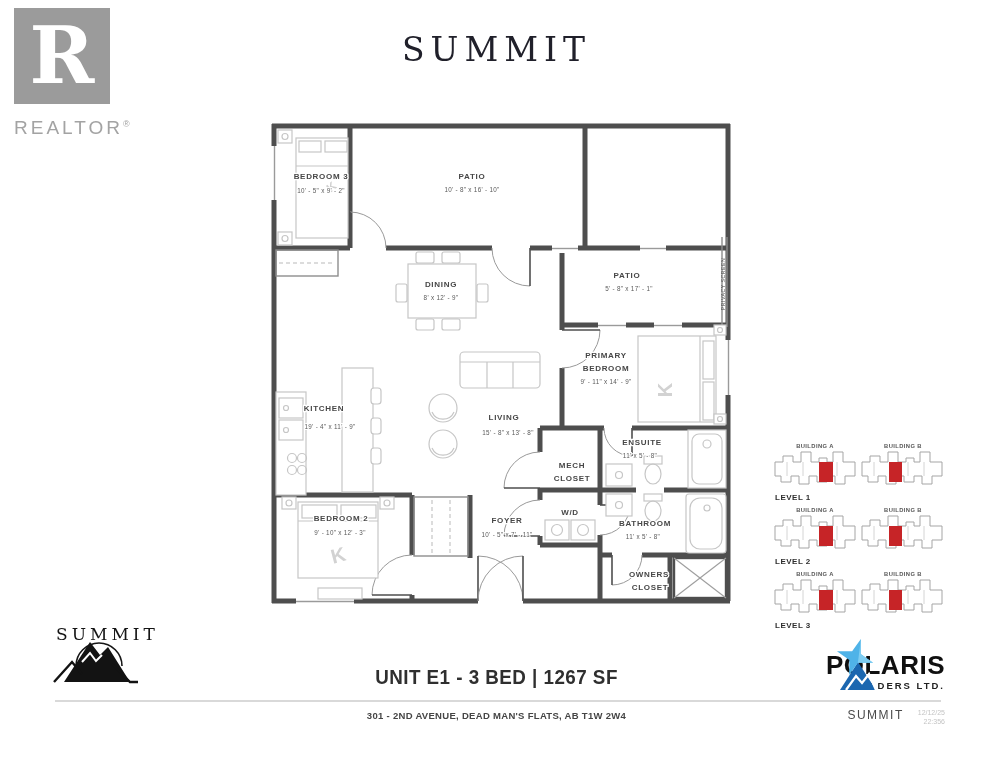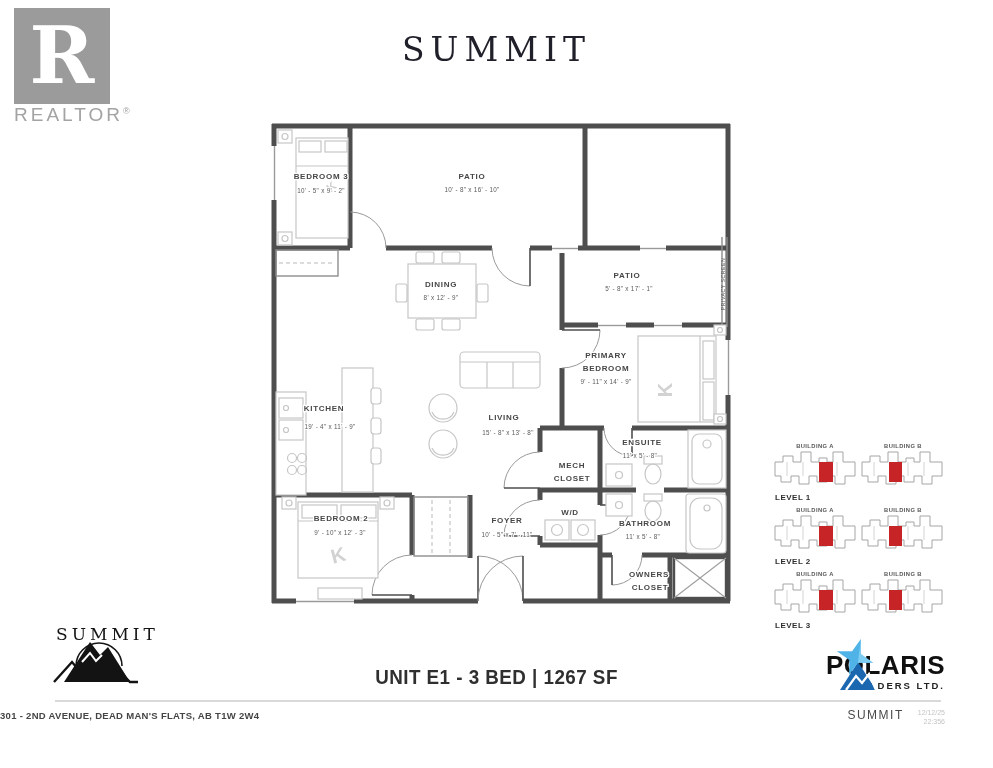--- a/index.html
+++ b/index.html
@@ -4,21 +4,21 @@
 <style>
   html,body{margin:0;padding:0;background:#fff;}
   .page{position:relative;width:993px;height:768px;background:#ffffff;overflow:hidden;
         font-family:"Liberation Sans",sans-serif;}
   svg{position:absolute;left:0;top:0;}
 
   
   .realtor{position:absolute;left:14px;top:8px;width:120px;}
   .realtor-block{width:96px;height:96px;background:#9b9b9b;display:flex;align-items:center;justify-content:center;}
   .realtor-block span{font-family:"DejaVu Serif",serif;font-weight:bold;font-size:78px;color:#ffffff;line-height:1;}
-  .realtor-word{margin-top:0;font-size:19px;letter-spacing:3px;color:#a3a3a3;font-weight:400;}
+  .realtor-word{margin-top:13px;font-size:19px;letter-spacing:3px;color:#a3a3a3;font-weight:400;}
   .realtor-word sup{font-size:9px;letter-spacing:0;}
   .page-title{position:absolute;left:0;right:0;top:30px;text-align:center;
     font-family:"DejaVu Serif",serif;font-size:33px;letter-spacing:6px;color:#20202a;}
 
   
   .rname{font:700 8px "Liberation Sans",sans-serif;fill:#474747;letter-spacing:.7px;text-anchor:middle;
          paint-order:stroke;stroke:#ffffff;stroke-width:2.5px;}
   .rdim{font:400 6.3px "Liberation Sans",sans-serif;fill:#5a5a5a;letter-spacing:.3px;text-anchor:middle;
         paint-order:stroke;stroke:#ffffff;stroke-width:2px;}
   .kmark{font:700 20px "Liberation Sans",sans-serif;fill:#d2d2d2;text-anchor:middle;}
@@ -39,21 +39,21 @@
   .footline{stroke:#c9c9c9;stroke-width:.8;}
   .shower{stroke:#4e4e4e;stroke-width:2.4;fill:#ffffff;}
   .showerx{stroke:#9e9e9e;stroke-width:1.1;}
 
   
   .summit-logo{position:absolute;left:50px;top:622px;width:110px;text-align:left;}
   .summit-word{font-family:"DejaVu Serif",serif;font-size:17px;letter-spacing:4px;color:#141414;margin-top:2px;margin-left:6px;}
   .divider{position:absolute;left:55px;right:52px;top:700px;height:2px;background:#d9d9d9;}
   .unit-title{position:absolute;left:0;right:0;top:666px;text-align:center;
     font-size:20px;font-weight:700;color:#2f2f2f;letter-spacing:.5px;transform:scaleX(.94);}
-  .address{position:absolute;left:0;right:0;top:710px;text-align:left;
+  .address{position:absolute;left:0;right:0;top:710px;text-align:center;
     font-size:9.5px;font-weight:600;color:#454545;letter-spacing:.3px;}
   .polaris{position:absolute;right:48px;top:638px;display:flex;align-items:flex-start;}
   .polaris-text{text-align:right;margin-left:2px;margin-top:14px;}
   .polaris-name{font-size:26px;font-weight:800;color:#101010;letter-spacing:.5px;line-height:1;}
   .polaris-sub{font-size:9.5px;font-weight:700;color:#222222;letter-spacing:2px;margin-top:2px;}
   .sheetinfo{position:absolute;right:48px;top:708px;display:flex;align-items:flex-start;gap:14px;}
   .sheet-project{font-size:12px;color:#4a4a4a;letter-spacing:1.5px;font-weight:400;}
   .sheet-meta{text-align:right;font-size:7px;color:#c4c4c4;line-height:1.3;}
 </style>
 </head>

